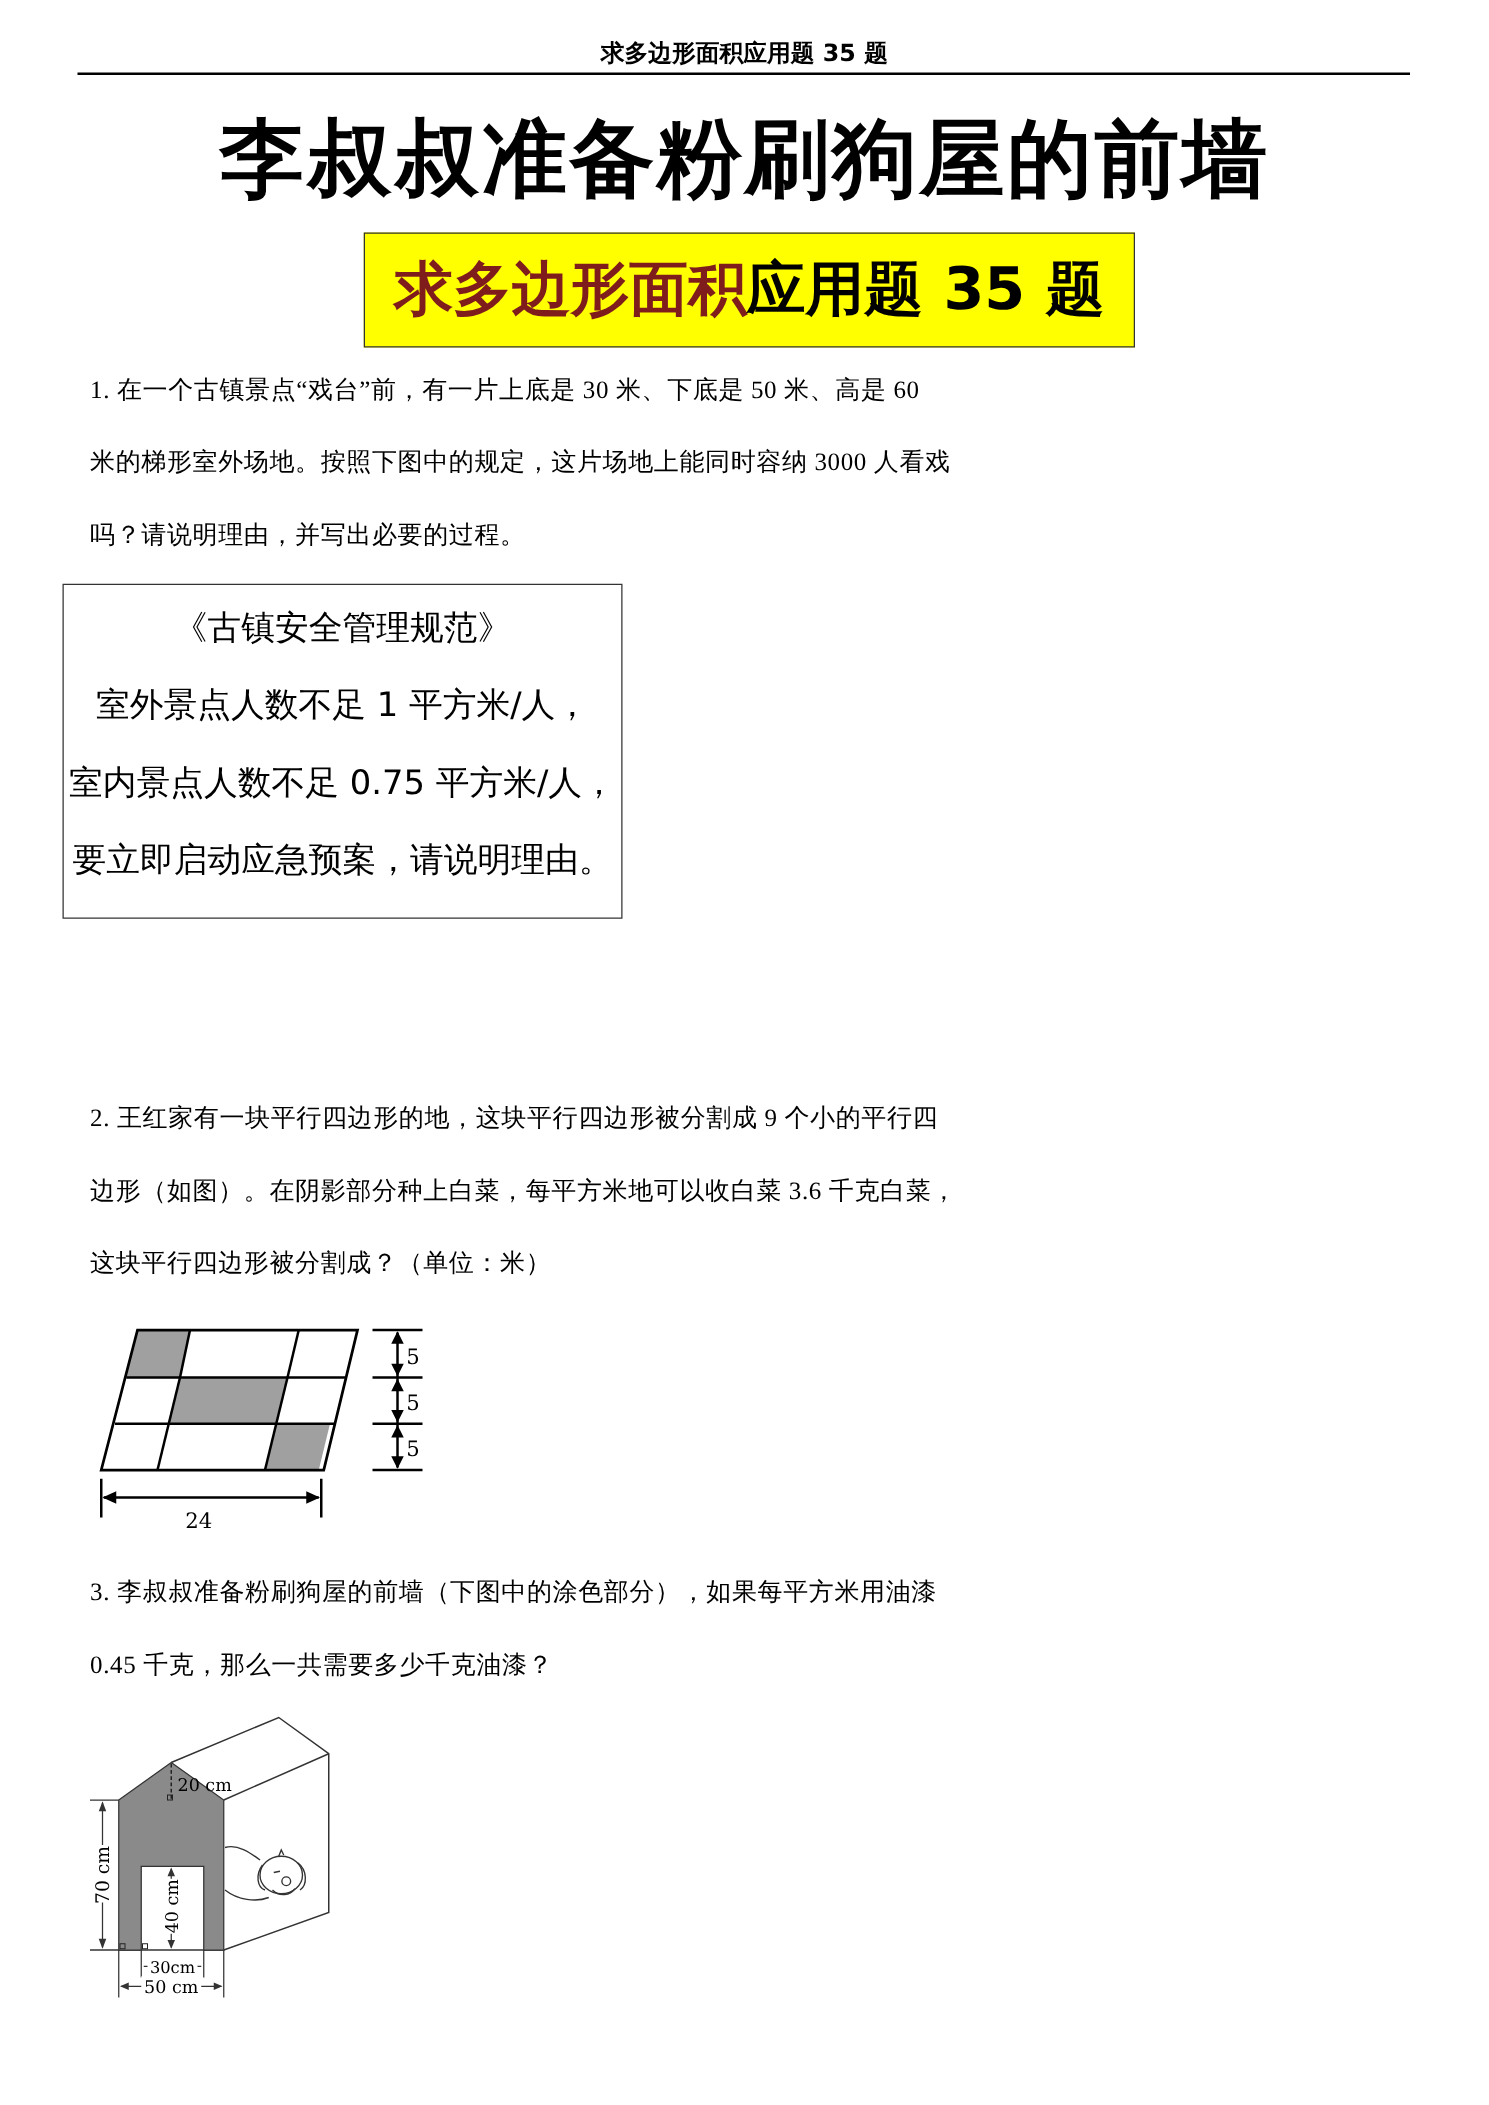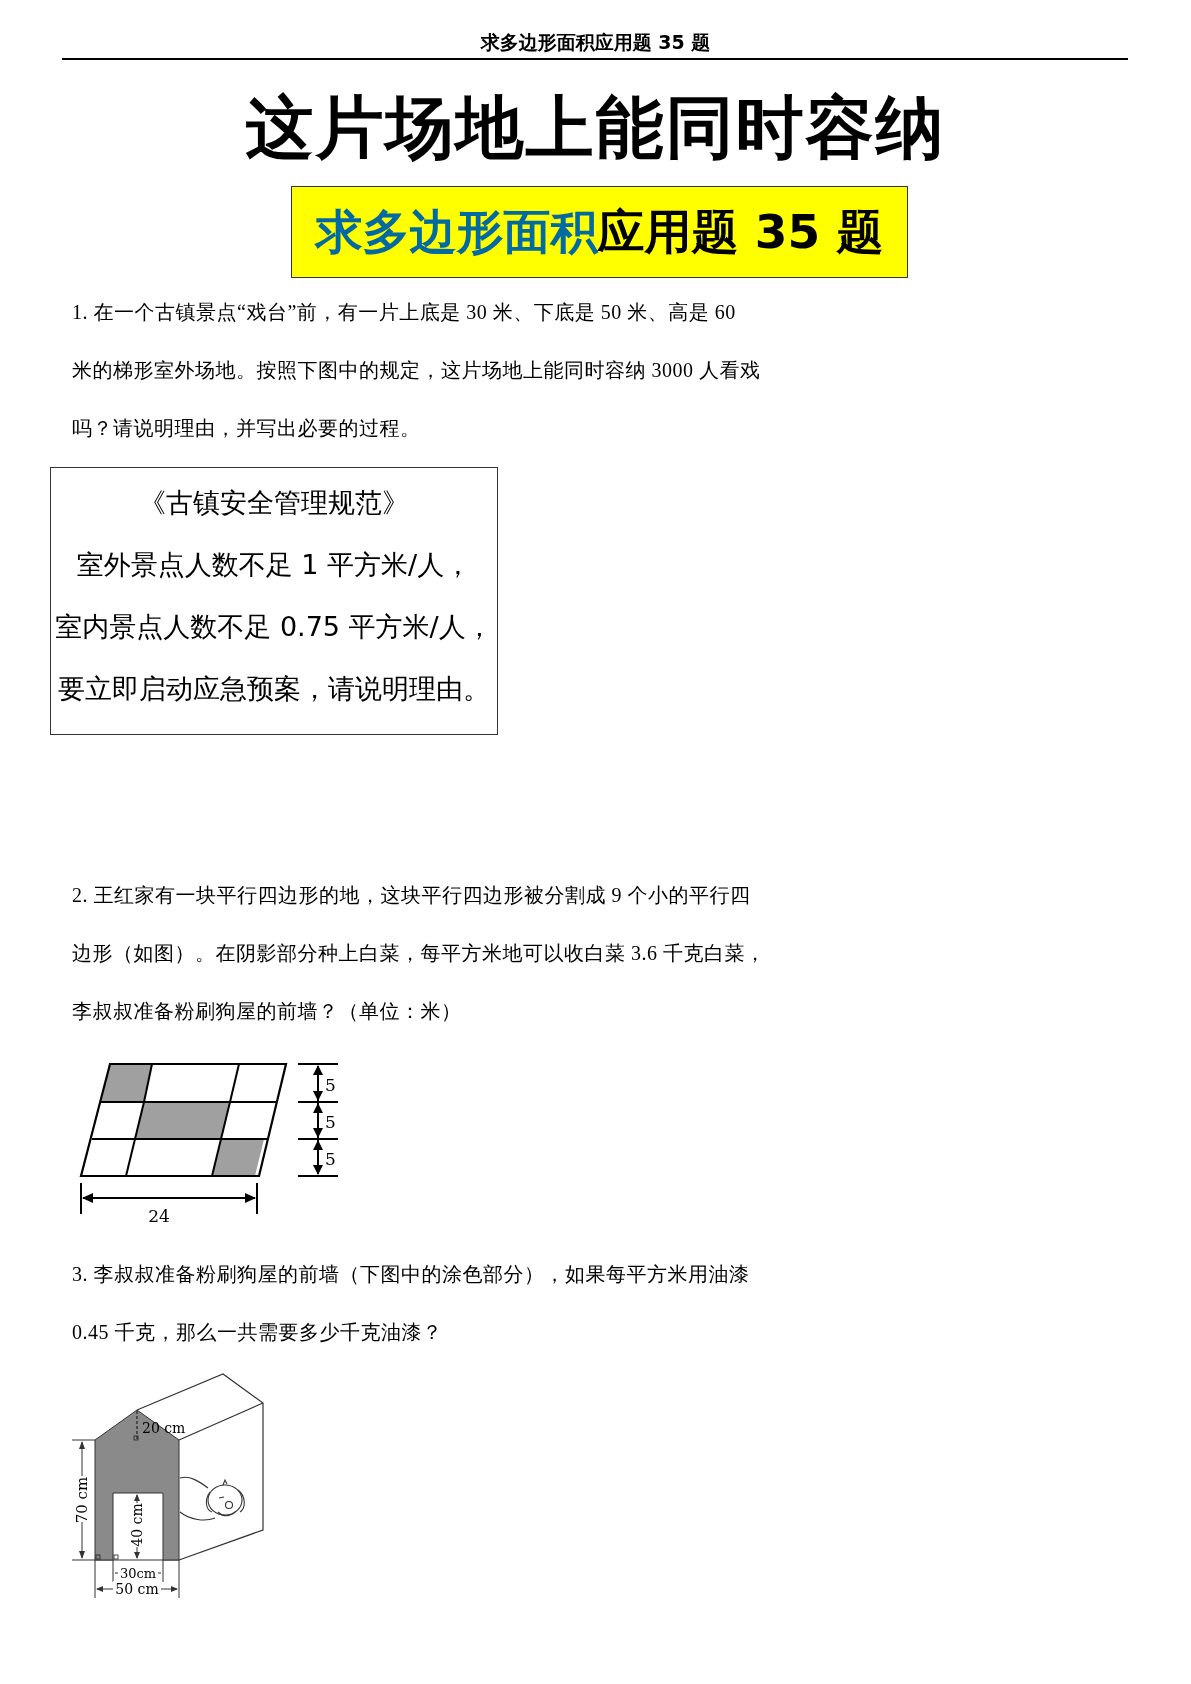--- a/index.html
+++ b/index.html
@@ -16,21 +16,21 @@
     .main-title {
       position: absolute; left: 0; top: 88px; width: 1191px; text-align: center;
       font-size: 68px; font-weight: bold; letter-spacing: 2px; line-height: 80px;
     }
     .subtitle-box {
       position: absolute; left: 291px; top: 186px; width: 617px; height: 92px;
       background: #ffff00; border: 1.5px solid #333;
       text-align: center; line-height: 90px; font-size: 47px; font-weight: bold;
       white-space: nowrap;
     }
-    .subtitle-red { color: #0369a1; }
+    .subtitle-red { color: #7f1d1d; }
     .subtitle-black { color: #000; }
 
     .q-text {
       position: absolute; left: 72px; width: 1070px;
       font-size: 20px; line-height: 58px; letter-spacing: 0.5px; font-family: Liberation Serif, serif;
     }
     .q-text .line { display: block; white-space: nowrap; }
 
     .regulation-box {
       position: absolute; left: 50px; top: 467px; width: 448px; height: 268px;
@@ -42,40 +42,40 @@
     .figure { position: absolute; }
     .figure svg { display: block; }
     .svg-label { font-family: "DejaVu Serif", "Liberation Serif", serif; }
   </style>
 </head>
 <body>
 
 <div class="running-header">求多边形面积应用题 35 题</div>
 <div class="header-rule"></div>
 
-<div class="main-title">这片场地上能同时容纳</div>
+<div class="main-title">李叔叔准备粉刷狗屋的前墙</div>
 <div class="subtitle-box"><span class="subtitle-red">求多边形面积</span><span class="subtitle-black">应用题 35 题</span></div>
 
 <div class="q-text" style="top:283px;">
   <span class="line">1. 在一个古镇景点“戏台”前，有一片上底是 30 米、下底是 50 米、高是 60</span>
   <span class="line">米的梯形室外场地。按照下图中的规定，这片场地上能同时容纳 3000 人看戏</span>
   <span class="line">吗？请说明理由，并写出必要的过程。</span>
 </div>
 
 <div class="regulation-box">
   <span class="line">《古镇安全管理规范》</span>
   <span class="line">室外景点人数不足 1 平方米/人，</span>
   <span class="line">室内景点人数不足 0.75 平方米/人，</span>
   <span class="line">要立即启动应急预案，请说明理由。</span>
 </div>
 
 <div class="q-text" style="top:866px;">
   <span class="line">2. 王红家有一块平行四边形的地，这块平行四边形被分割成 9 个小的平行四</span>
   <span class="line">边形（如图）。在阴影部分种上白菜，每平方米地可以收白菜 3.6 千克白菜，</span>
-  <span class="line">李叔叔准备粉刷狗屋的前墙？（单位：米）</span>
+  <span class="line">这块平行四边形被分割成？（单位：米）</span>
 </div>
 
 <div class="figure" style="left:70px; top:1055px;">
   <svg width="290" height="180" viewBox="70 1055 290 180">
 
     <polygon points="110,1064 152,1064 144,1102 101,1102" fill="#a0a0a0"></polygon>
     <polygon points="144,1102 230,1102 221,1139 135,1139" fill="#a0a0a0"></polygon>
     <polygon points="221,1139 264,1139 255,1176 212,1176" fill="#a0a0a0"></polygon>
 
     <polygon points="110,1064 286,1064 259,1176 81,1176" fill="none" stroke="#000" stroke-width="2.2"></polygon>

